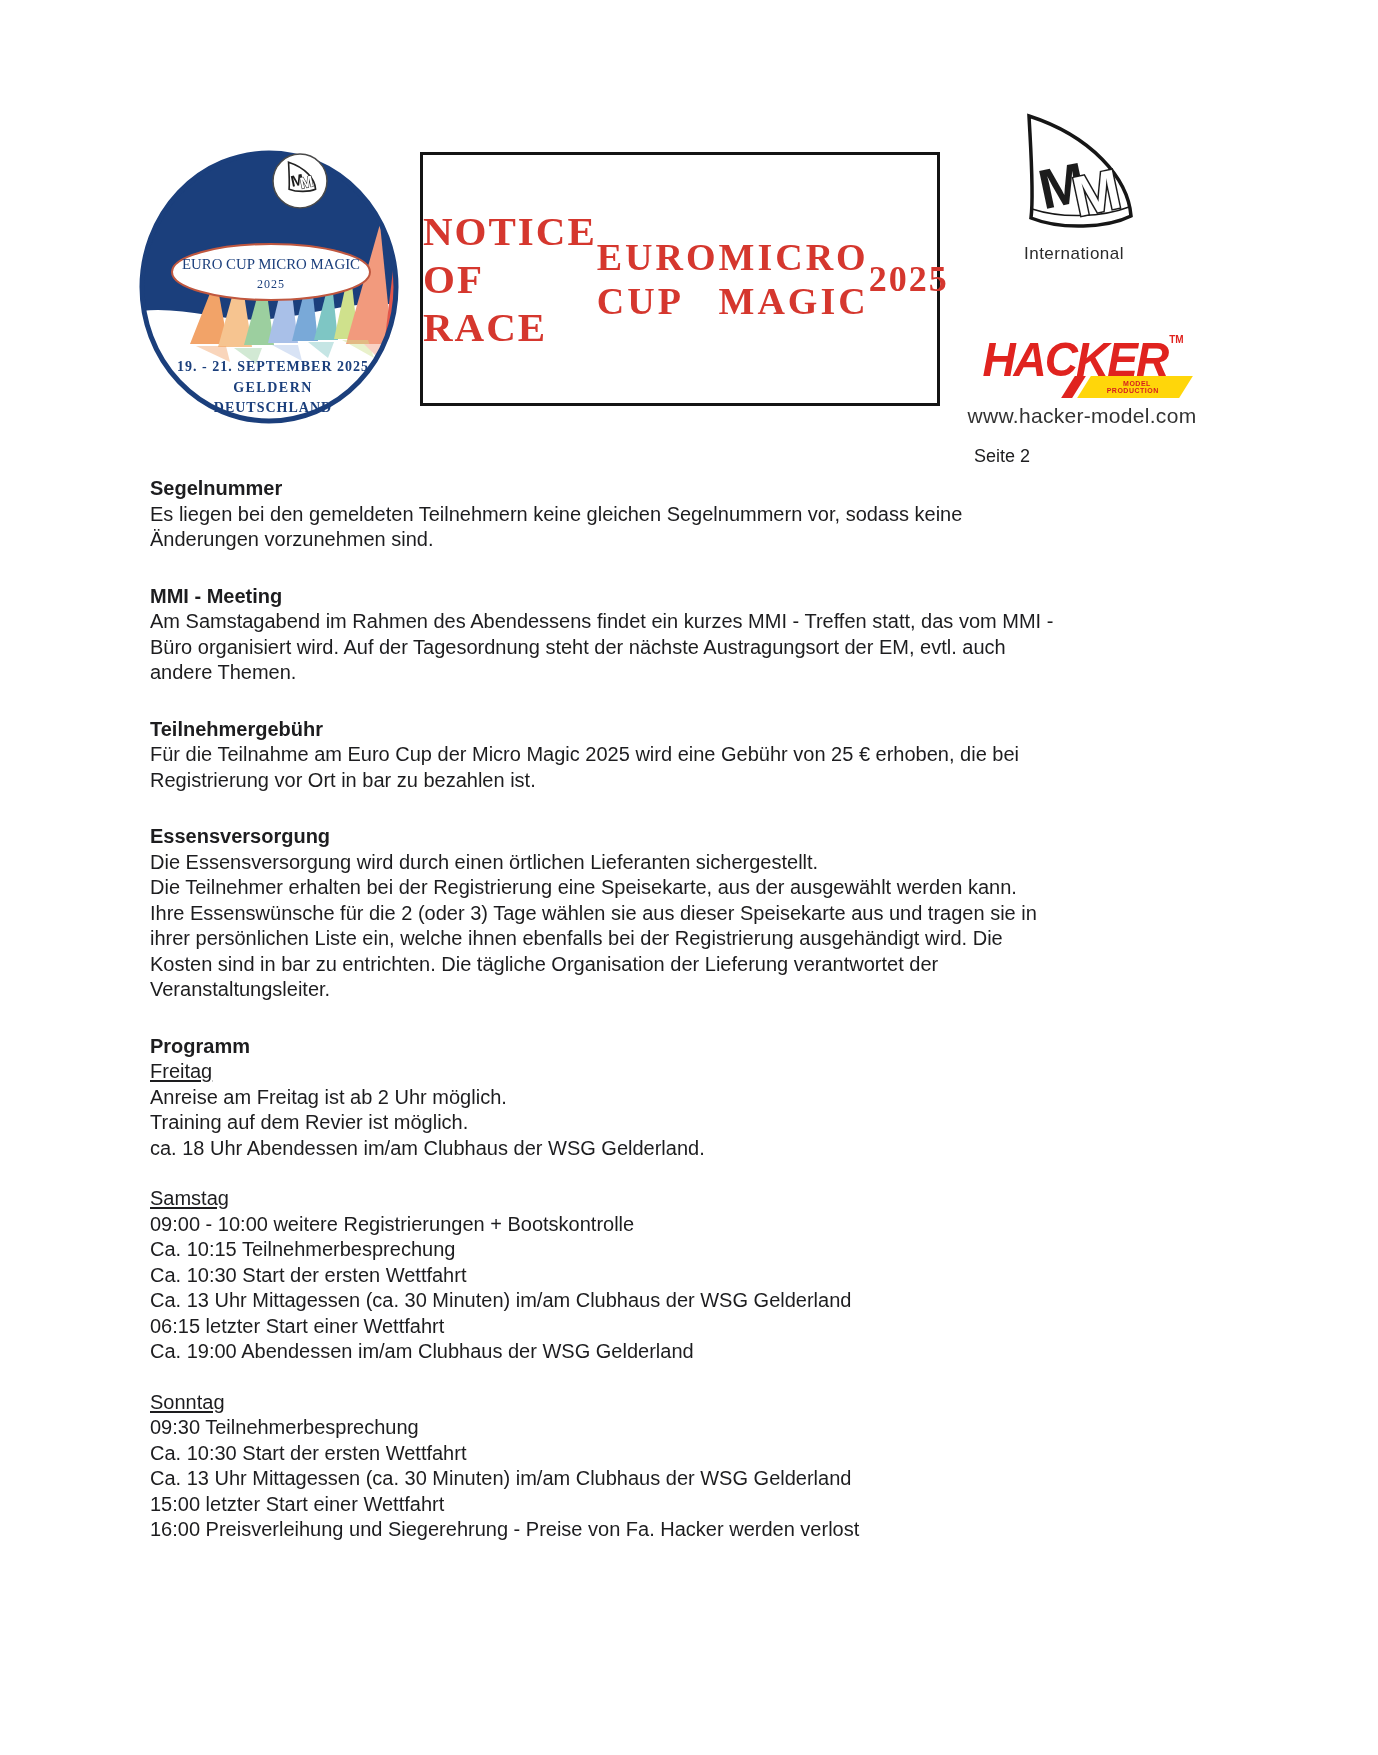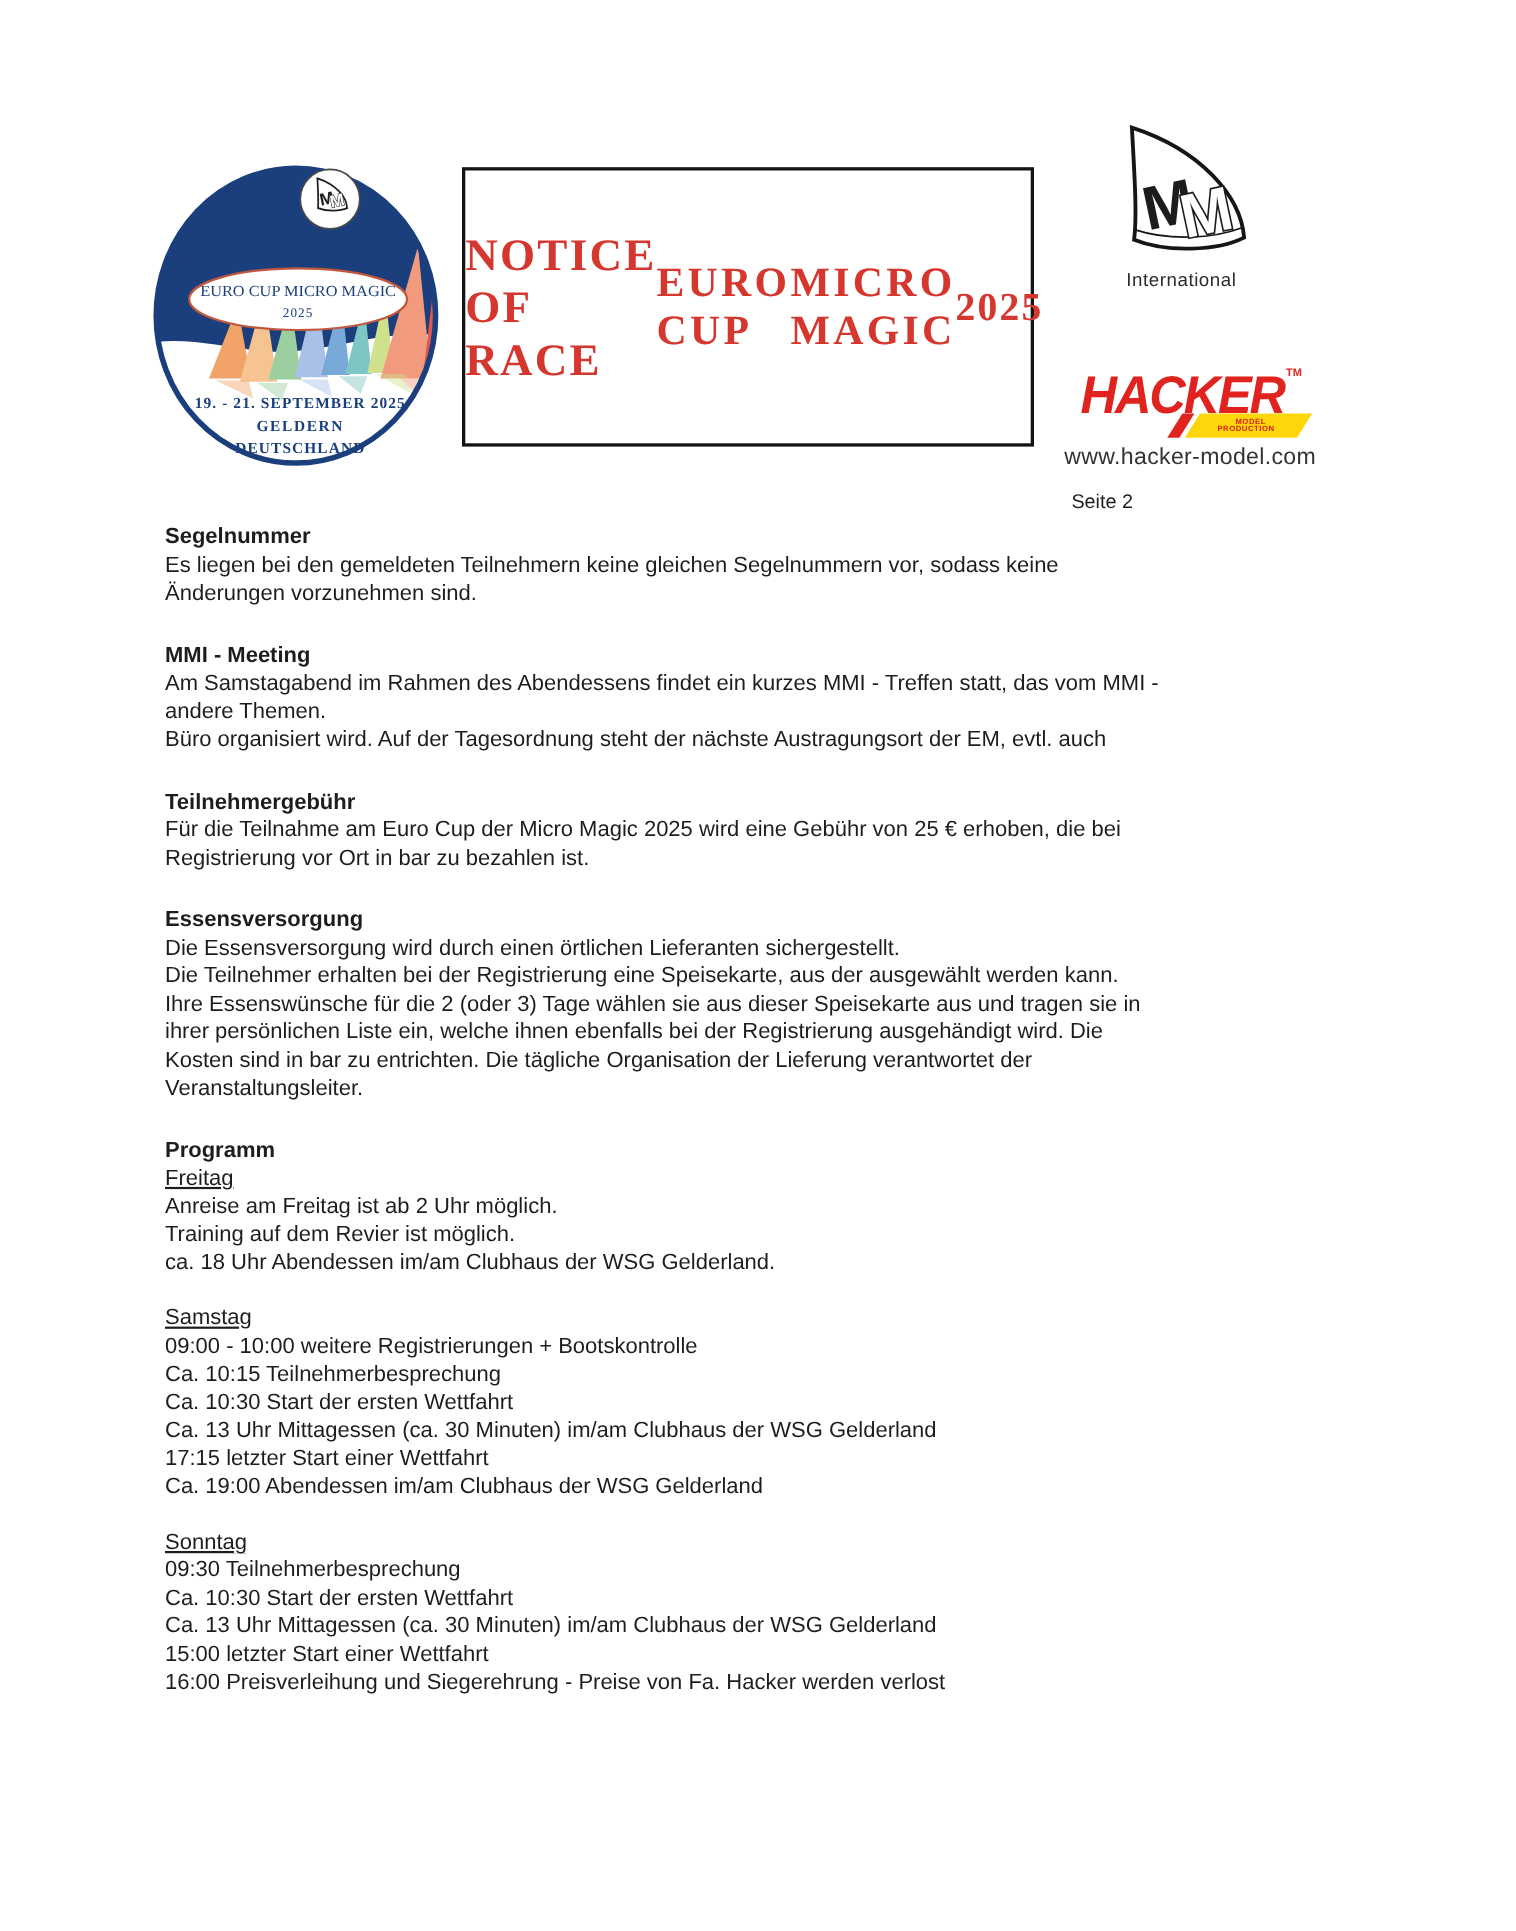--- a/index.html
+++ b/index.html
@@ -156,22 +156,22 @@
 
     <section class="sec first">
       <div class="h">Segelnummer</div>
       <div>Es liegen bei den gemeldeten Teilnehmern keine gleichen Segelnummern vor, sodass keine</div>
       <div>Änderungen vorzunehmen sind.</div>
     </section>
 
     <section class="sec">
       <div class="h">MMI - Meeting</div>
       <div>Am Samstagabend im Rahmen des Abendessens findet ein kurzes MMI - Treffen statt, das vom MMI -</div>
+      <div>Büro organisiert wird. Auf der Tagesordnung steht der nächste Austragungsort der EM, evtl. auch</div>
       <div>andere Themen.</div>
-      <div>Büro organisiert wird. Auf der Tagesordnung steht der nächste Austragungsort der EM, evtl. auch</div>
     </section>
 
     <section class="sec">
       <div class="h">Teilnehmergebühr</div>
       <div>Für die Teilnahme am Euro Cup der Micro Magic 2025 wird eine Gebühr von 25 € erhoben, die bei</div>
       <div>Registrierung vor Ort in bar zu bezahlen ist.</div>
     </section>
 
     <section class="sec">
       <div class="h">Essensversorgung</div>
@@ -192,21 +192,21 @@
         <div>Training auf dem Revier ist möglich.</div>
         <div>ca. 18 Uhr Abendessen im/am Clubhaus der WSG Gelderland.</div>
       </div>
 
       <div class="day">
         <div class="dayname">Samstag</div>
         <div>09:00 - 10:00 weitere Registrierungen + Bootskontrolle</div>
         <div>Ca. 10:15 Teilnehmerbesprechung</div>
         <div>Ca. 10:30 Start der ersten Wettfahrt</div>
         <div>Ca. 13 Uhr Mittagessen (ca. 30 Minuten) im/am Clubhaus der WSG Gelderland</div>
-        <div>17:15 letzter Start einer Wettfahrt</div>
+        <div>06:15 letzter Start einer Wettfahrt</div>
         <div>Ca. 19:00 Abendessen im/am Clubhaus der WSG Gelderland</div>
       </div>
 
       <div class="day">
         <div class="dayname">Sonntag</div>
         <div>09:30 Teilnehmerbesprechung</div>
         <div>Ca. 10:30 Start der ersten Wettfahrt</div>
         <div>Ca. 13 Uhr Mittagessen (ca. 30 Minuten) im/am Clubhaus der WSG Gelderland</div>
         <div>15:00 letzter Start einer Wettfahrt</div>
         <div>16:00 Preisverleihung und Siegerehrung - Preise von Fa. Hacker werden verlost</div>

